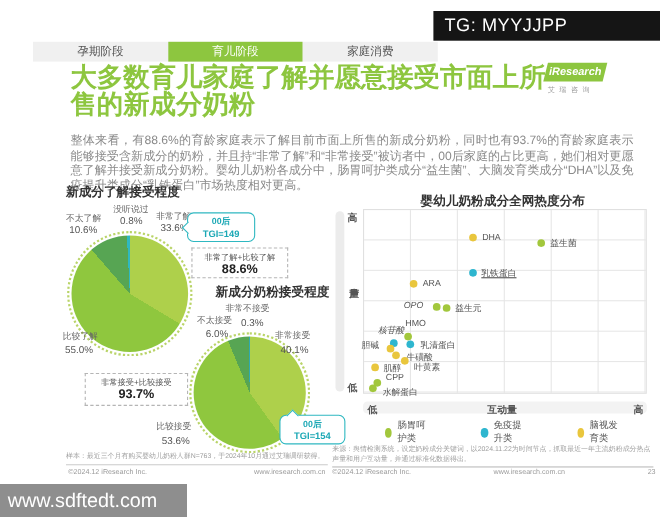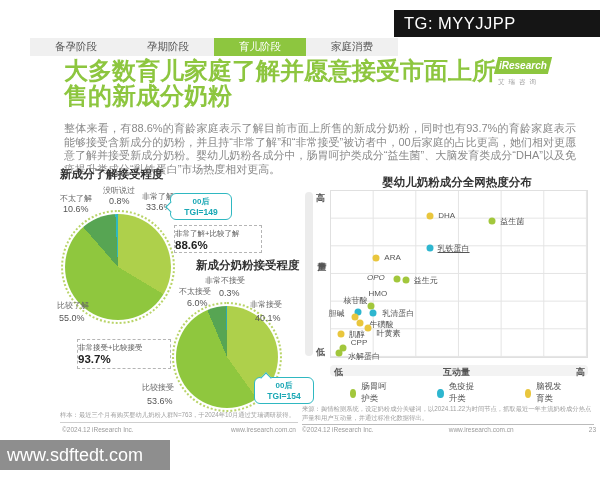--- a/index.html
+++ b/index.html
@@ -34,21 +34,21 @@
 
   .callout{border:1.5px solid #2fb8c1;border-radius:6px;background:#fff;text-align:center;
            color:#1ba8b5;font-weight:bold;box-sizing:border-box;padding-top:2px;z-index:5;}
   .callout .l1{font-size:8px;}
   .callout .l2{font-size:8.5px;}
   .tail-left{position:absolute;left:-4.5px;top:9px;width:7px;height:7px;background:#fff;
              border-left:1.5px solid #2fb8c1;border-bottom:1.5px solid #2fb8c1;transform:rotate(45deg);}
   .tail-top{position:absolute;left:7px;top:-4.5px;width:7px;height:7px;background:#fff;
             border-left:1.5px solid #2fb8c1;border-top:1.5px solid #2fb8c1;transform:rotate(45deg);}
 
-  .dashbox{border:1px dashed #b5b5b5;background:#fff;box-sizing:border-box;padding-top:3px;}
+  .dashbox{border:1px dashed #b5b5b5;background:#fff;text-align:center;box-sizing:border-box;padding-top:3px;}
   .dashbox .l1{font-size:7.5px;color:#555;white-space:nowrap;}
   .dashbox .l2{font-size:11.5px;font-weight:bold;color:#222;}
 
   
   #scatter-plot{left:330px;top:190px;width:258px;height:168px;border:1px solid #e0e0e0;box-sizing:border-box;
     background-image:linear-gradient(to right,#e4e4e4 1px,transparent 1px),
                      linear-gradient(to bottom,#e4e4e4 1px,transparent 1px);
     background-size:16.666% 16.666%;background-position:-1px -1px;}
   .axis-track-v{left:305px;top:192px;width:8px;height:164px;background:#ececec;border-radius:4px;}
   .axis-track-h{left:330px;top:365px;width:258px;height:11px;background:#f3f3f3;border-radius:4px;}
@@ -66,21 +66,20 @@
 
   #watermark{left:0;top:440px;width:170px;height:30px;background:rgba(122,122,122,.85);
              color:#fff;font-size:18px;line-height:30px;padding-left:7px;box-sizing:border-box;}
 </style>
 </head>
 <body>
 
 <div id="page">
 
   <div id="tabstrip" class="abs">
-    <div class="tab">备孕阶段</div>
     <div class="tab">孕期阶段</div>
     <div class="tab active">育儿阶段</div>
     <div class="tab">家庭消费</div>
   </div>
 
   <div id="tgbox" class="abs">TG: MYYJJPP</div>
 
   <div id="logo-par" class="abs">
     <span>iResearch</span>
   </div>
@@ -151,21 +150,21 @@
       <div class="pt-label" style="left: calc(38.5% + 8px); top: calc(34.5% - 5px); text-decoration: underline;">乳铁蛋白</div>
       <div class="dot" style="left: 17.7%; top: 40.6%; background: rgb(233, 198, 61);"></div>
       <div class="pt-label" style="left: calc(17.7% + 8px); top: calc(40.6% - 5px);">ARA</div>
       <div class="dot" style="left: 25.8%; top: 53.3%; background: rgb(162, 199, 60);"></div>
       <div class="pt-label" style="left: calc(25.8% - 30px); top: calc(53.3% - 6px); font-style: italic;">OPO</div>
       <div class="dot" style="left: 29.2%; top: 53.9%; background: rgb(162, 199, 60);"></div>
       <div class="pt-label" style="left: calc(29.2% + 8px); top: calc(53.9% - 5px);">益生元</div>
       <div class="dot" style="left: 15.8%; top: 69.1%; background: rgb(162, 199, 60);"></div>
       <div class="pt-label" style="left: calc(15.8% - 3px); top: calc(69.1% - 17px);">HMO</div>
       <div class="dot" style="left: 10.4%; top: 72.7%; background: rgb(46, 182, 207);"></div>
-      <div class="pt-label" style="left: calc(10.4% - 14px); top: calc(72.7% - 17px);">核苷酸</div>
+      <div class="pt-label" style="left: calc(10.4% - 14px); top: calc(72.7% - 17px); font-style: italic;">核苷酸</div>
       <div class="dot" style="left: 16.5%; top: 73.3%; background: rgb(46, 182, 207);"></div>
       <div class="pt-label" style="left: calc(16.5% + 9px); top: calc(73.3% - 5px);">乳清蛋白</div>
       <div class="dot" style="left: 9.2%; top: 75.8%; background: rgb(233, 198, 61);"></div>
       <div class="pt-label" style="left: calc(9.2% - 26px); top: calc(75.8% - 9px);">胆碱</div>
       <div class="dot" style="left: 11.5%; top: 79.4%; background: rgb(233, 198, 61);"></div>
       <div class="pt-label" style="left: calc(11.5% + 9px); top: calc(79.4% - 4px);">牛磺酸</div>
       <div class="dot" style="left: 14.6%; top: 82.4%; background: rgb(233, 198, 61);"></div>
       <div class="pt-label" style="left: calc(14.6% + 8px); top: calc(82.4% + 0px);">叶黄素</div>
       <div class="dot" style="left: 3.8%; top: 86.1%; background: rgb(233, 198, 61);"></div>
       <div class="pt-label" style="left: calc(3.8% + 8px); top: calc(86.1% - 5px);">肌醇</div>

